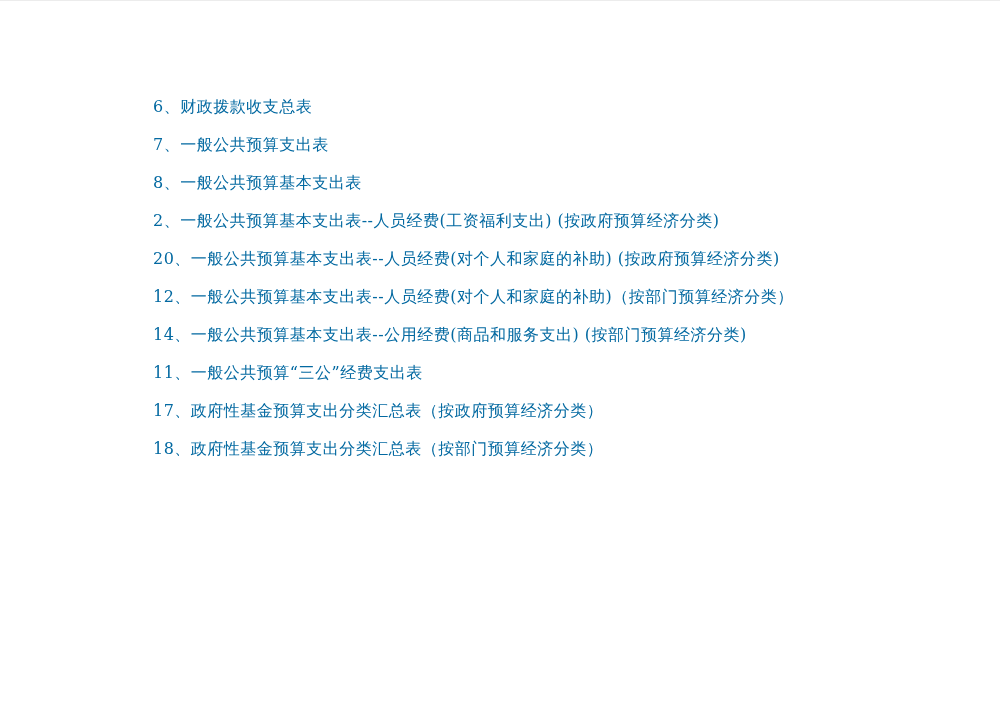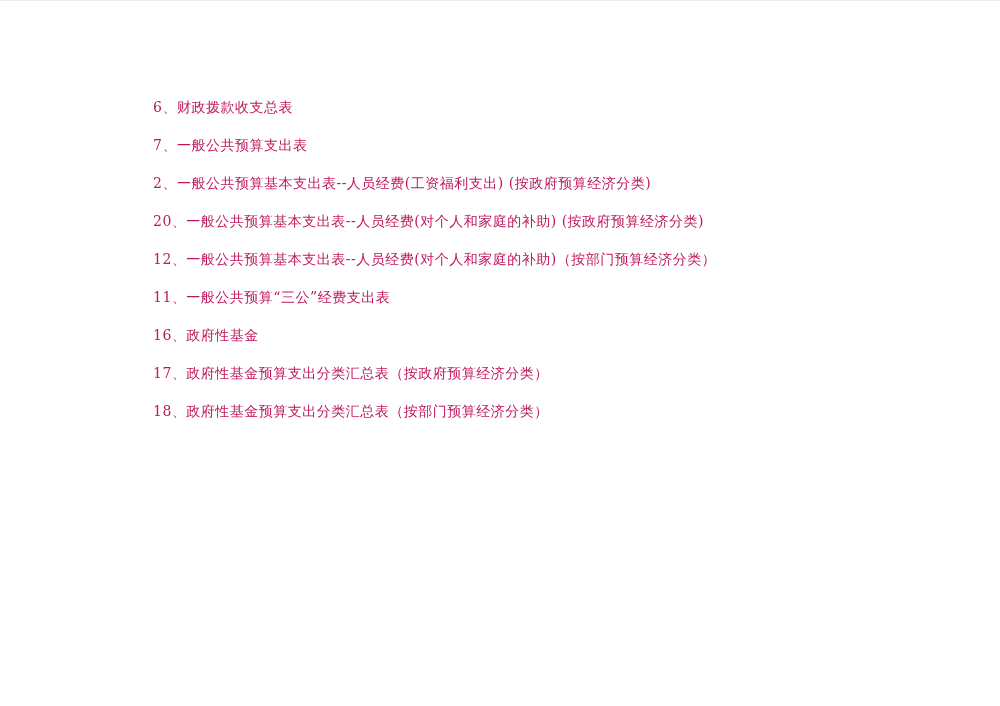--- a/index.html
+++ b/index.html
@@ -19,35 +19,36 @@
   }
   .toc {
     position: absolute;
     top: 97px;
     left: 153px;
     right: 60px;
     color: #2b2b2b;
   }
   .toc p {
     margin: 0 0 20px 0;
-    font-size: 14px;
+    font-size: 16px;
     line-height: 18px;
     letter-spacing: 0.5px;
     white-space: nowrap;
-    color: #be185d;
+    color: #0369a1;
   }
 </style>
 </head>
 <body>
 
 <div class="page">
   <div class="toc">
     <p>6、财政拨款收支总表</p>
     <p>7、一般公共预算支出表</p>
+    <p>8、一般公共预算基本支出表</p>
     <p>2、一般公共预算基本支出表--人员经费(工资福利支出) (按政府预算经济分类)</p>
     <p>20、一般公共预算基本支出表--人员经费(对个人和家庭的补助) (按政府预算经济分类)</p>
     <p>12、一般公共预算基本支出表--人员经费(对个人和家庭的补助)（按部门预算经济分类）</p>
+    <p>14、一般公共预算基本支出表--公用经费(商品和服务支出) (按部门预算经济分类)</p>
     <p>11、一般公共预算“三公”经费支出表</p>
-    <p>16、政府性基金</p>
     <p>17、政府性基金预算支出分类汇总表（按政府预算经济分类）</p>
     <p>18、政府性基金预算支出分类汇总表（按部门预算经济分类）</p>
   </div>
 </div>
 
 </body></html>

